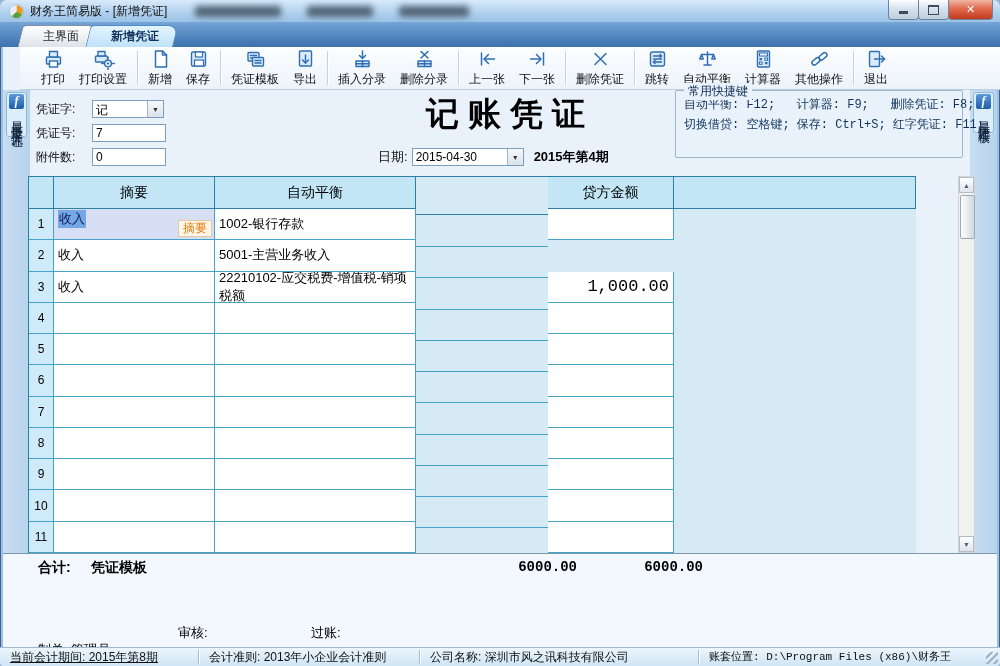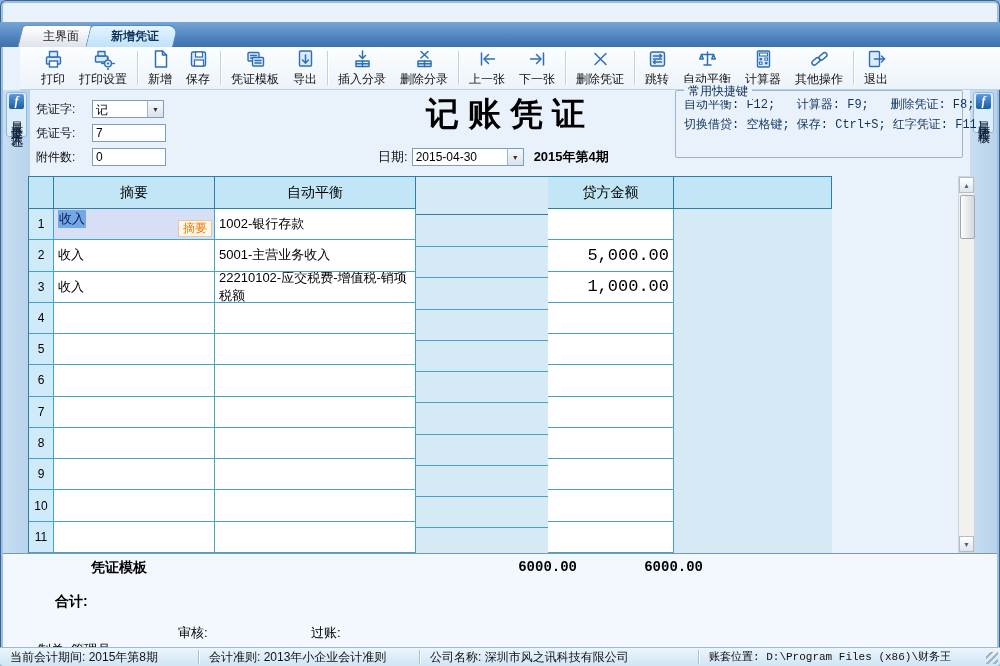--- a/index.html
+++ b/index.html
@@ -59,21 +59,21 @@
   .vtitle{position:absolute;left:330px;top:2px;width:300px;text-align:center;font-size:33px;font-weight:bold;
     letter-spacing:9px;color:#000;font-family:"Liberation Serif","DejaVu Serif",serif;}
   .daterow{position:absolute;left:348px;top:58px;display:flex;align-items:center;}
   .daterow .flabel{font-size:13px;color:#111;margin-right:4px;}
   .datecombo{width:112px;}
   .period{font-size:13px;color:#000;margin-left:10px;font-weight:bold;}
   .hotkeys{position:absolute;right:10px;top:0;width:272px;height:62px;border:1px solid #9db6cb;border-radius:2px;padding:4px 6px 0 8px;}
   .hotkeys .legend{position:absolute;top:-8px;left:8px;background:#e9f2fb;padding:0 4px;font-size:12px;color:#0d2b52;}
   .hk-line{font-size:12px;color:#10335c;line-height:20px;white-space:pre;font-family:"Liberation Mono","DejaVu Sans Mono",monospace;}
   
-  .grid{position:absolute;left:28px;top:176px;width:804px;height:377px;background:#d6eaf6;border-left:1px solid #2e7fa5;border-top:1px solid #2e7fa5;box-sizing:border-box;display:flex;flex-direction:column;}
+  .grid{position:absolute;left:28px;top:176px;width:888px;height:377px;background:#d6eaf6;border-left:1px solid #2e7fa5;border-top:1px solid #2e7fa5;box-sizing:border-box;display:flex;flex-direction:column;}
   .grow{display:flex;flex:1;min-height:0;}
   .grow.head{flex:none;height:32px;}
   .cell{box-sizing:border-box;border-right:1px solid #44a3c6;border-bottom:1px solid #44a3c6;font-size:13px;color:#000;
     display:flex;align-items:center;overflow:hidden;background:#fff;padding:0 4px;}
   .head .cell{background:#c2e6f6;border-right:1px solid #2e7fa5;border-bottom:1px solid #2e7fa5;
     justify-content:center;font-size:14px;padding:0;}
   .c-num{width:25px;flex:none;background:#cfeaf8;justify-content:center;font-size:12px;padding:0;}
   .c-sum{width:161px;flex:none;}
   .c-acc{width:201px;flex:none;}
   .c-deb{width:132px;flex:none;margin-top:37px;}
@@ -87,42 +87,67 @@
   
   .vscroll{position:absolute;left:958px;top:176px;width:17px;height:377px;background:#f1f1ee;border:1px solid #cdd6de;box-sizing:border-box;}
   .sc-btn{position:absolute;left:0;width:15px;height:16px;background:linear-gradient(#ffffff,#dfe5ea);border:1px solid #b5bcc4;
     box-sizing:border-box;display:flex;align-items:center;justify-content:center;font-size:7px;color:#4d6185;}
   .sc-up{top:0;} .sc-down{bottom:0;}
   .sc-thumb{position:absolute;left:1px;top:18px;width:13px;height:42px;background:linear-gradient(90deg,#fdfdfd,#d3d8dd);
     border:1px solid #9daab5;border-radius:2px;}
   
   .botpanel{position:absolute;left:3px;top:553px;width:994px;height:95px;background:#f2f8fe;border-top:1px solid #8096ab;}
   .totalrow{position:absolute;left:30px;top:5px;width:940px;height:20px;font-weight:bold;font-size:14px;color:#000;}
-  .total-label{position:absolute;left:22px;margin-top:34px;}
+  .total-label{position:absolute;left:5px;}
   .total-words{position:absolute;left:58px;}
   .t-amt{position:absolute;text-align:right;font-family:"Liberation Mono","DejaVu Sans Mono",monospace;font-size:14px;font-weight:bold;}
   .t-deb{left:404px;width:140px;}
   .t-cre{left:530px;width:140px;}
   .makerrow{position:absolute;left:30px;top:70px;width:900px;font-size:13px;color:#000;}
   .mk{position:absolute;white-space:nowrap;}
   .mk1{left:5px;margin-top:17px;} .mk2{left:145px;} .mk3{left:278px;}
   
   .statusbar{position:absolute;left:0;bottom:0;width:100%;height:18px;background:linear-gradient(#ecf5fc,#cfe5f5);
     border-top:1px solid #9fbad0;display:flex;align-items:center;font-size:12px;color:#111;}
   .sb-sec{height:14px;line-height:14px;padding:0 10px;border-right:1px solid #a8bfd2;box-shadow:1px 0 0 #ffffff;white-space:nowrap;overflow:hidden;}
-  .sb-sec:first-child{}
+  .sb-sec:first-child{text-decoration:underline;}
   .sb-path{flex:1;font-family:"Liberation Mono","DejaVu Sans Mono",monospace;font-size:11px;border-right:none;}
   .grip{position:absolute;right:2px;bottom:2px;width:12px;height:12px;
     background:repeating-linear-gradient(135deg,transparent 0 3px,#9db4c8 3px 5px);}
 </style>
 </head>
 <body>
 
 <div class="window">
 
+  <div class="titlebar">
+    <svg class="appicon" viewBox="0 0 16 16">
+      <circle cx="8" cy="8" r="7.2" fill="#fff" stroke="#8aa0b4" stroke-width="0.8"></circle>
+      <path d="M8 1.5 A6.5 6.5 0 0 1 13.8 11 L8 8 Z" fill="#f39318"></path>
+      <path d="M13.8 11 A6.5 6.5 0 0 1 3 12.8 L8 8 Z" fill="#57a33a"></path>
+      <path d="M3 12.8 A6.5 6.5 0 0 1 8 1.5 L8 8 Z" fill="#e8eef3"></path>
+    </svg>
+    <span class="title-text">财务王简易版 - [新增凭证]</span>
+    <div class="menu-redacted">
+      <div class="menu-blob" style="width:86px"></div>
+      <div class="menu-blob" style="width:66px"></div>
+      <div class="menu-blob" style="width:70px"></div>
+    </div>
+    <div class="win-controls">
+      <div class="wbtn">
+          <span class="min-bar"></span>
+        </div>
+      <div class="wbtn">
+          <span class="max-box"></span>
+        </div>
+      <div class="wbtn close">
+          <span class="glyph">✕</span>
+        </div>
+    </div>
+  </div>
 
   <div class="tabstrip">
     <div class="tab"><span>主界面</span></div>
     <div class="tab active"><span>新增凭证</span></div>
   </div>
 
   <div class="toolbar">
     <div class="tbtn">
       <svg class="tbi" width="23" height="23" viewBox="0 0 22 22">
           <rect class="ico-fill" x="4" y="9" width="14" height="7" rx="1"></rect>
@@ -331,21 +356,20 @@
       <div class="cell c-deb amount">6,000.00</div>
       <div class="cell c-cre amount"></div>
       <div class="cell c-fill"></div>
     </div>
 
     <div class="grow">
       <div class="cell c-num">2</div>
       <div class="cell c-sum">收入</div>
       <div class="cell c-acc">5001-主营业务收入</div>
       <div class="cell c-deb amount"></div>
-      <div class="cell c-cre amount">5,000.00</div>
       <div class="cell c-fill"></div>
     </div>
 
     <div class="grow">
       <div class="cell c-num">3</div>
       <div class="cell c-sum">收入</div>
       <div class="cell c-acc">22210102-应交税费-增值税-销项税额</div>
       <div class="cell c-deb amount"></div>
       <div class="cell c-cre amount">1,000.00</div>
       <div class="cell c-fill"></div>

